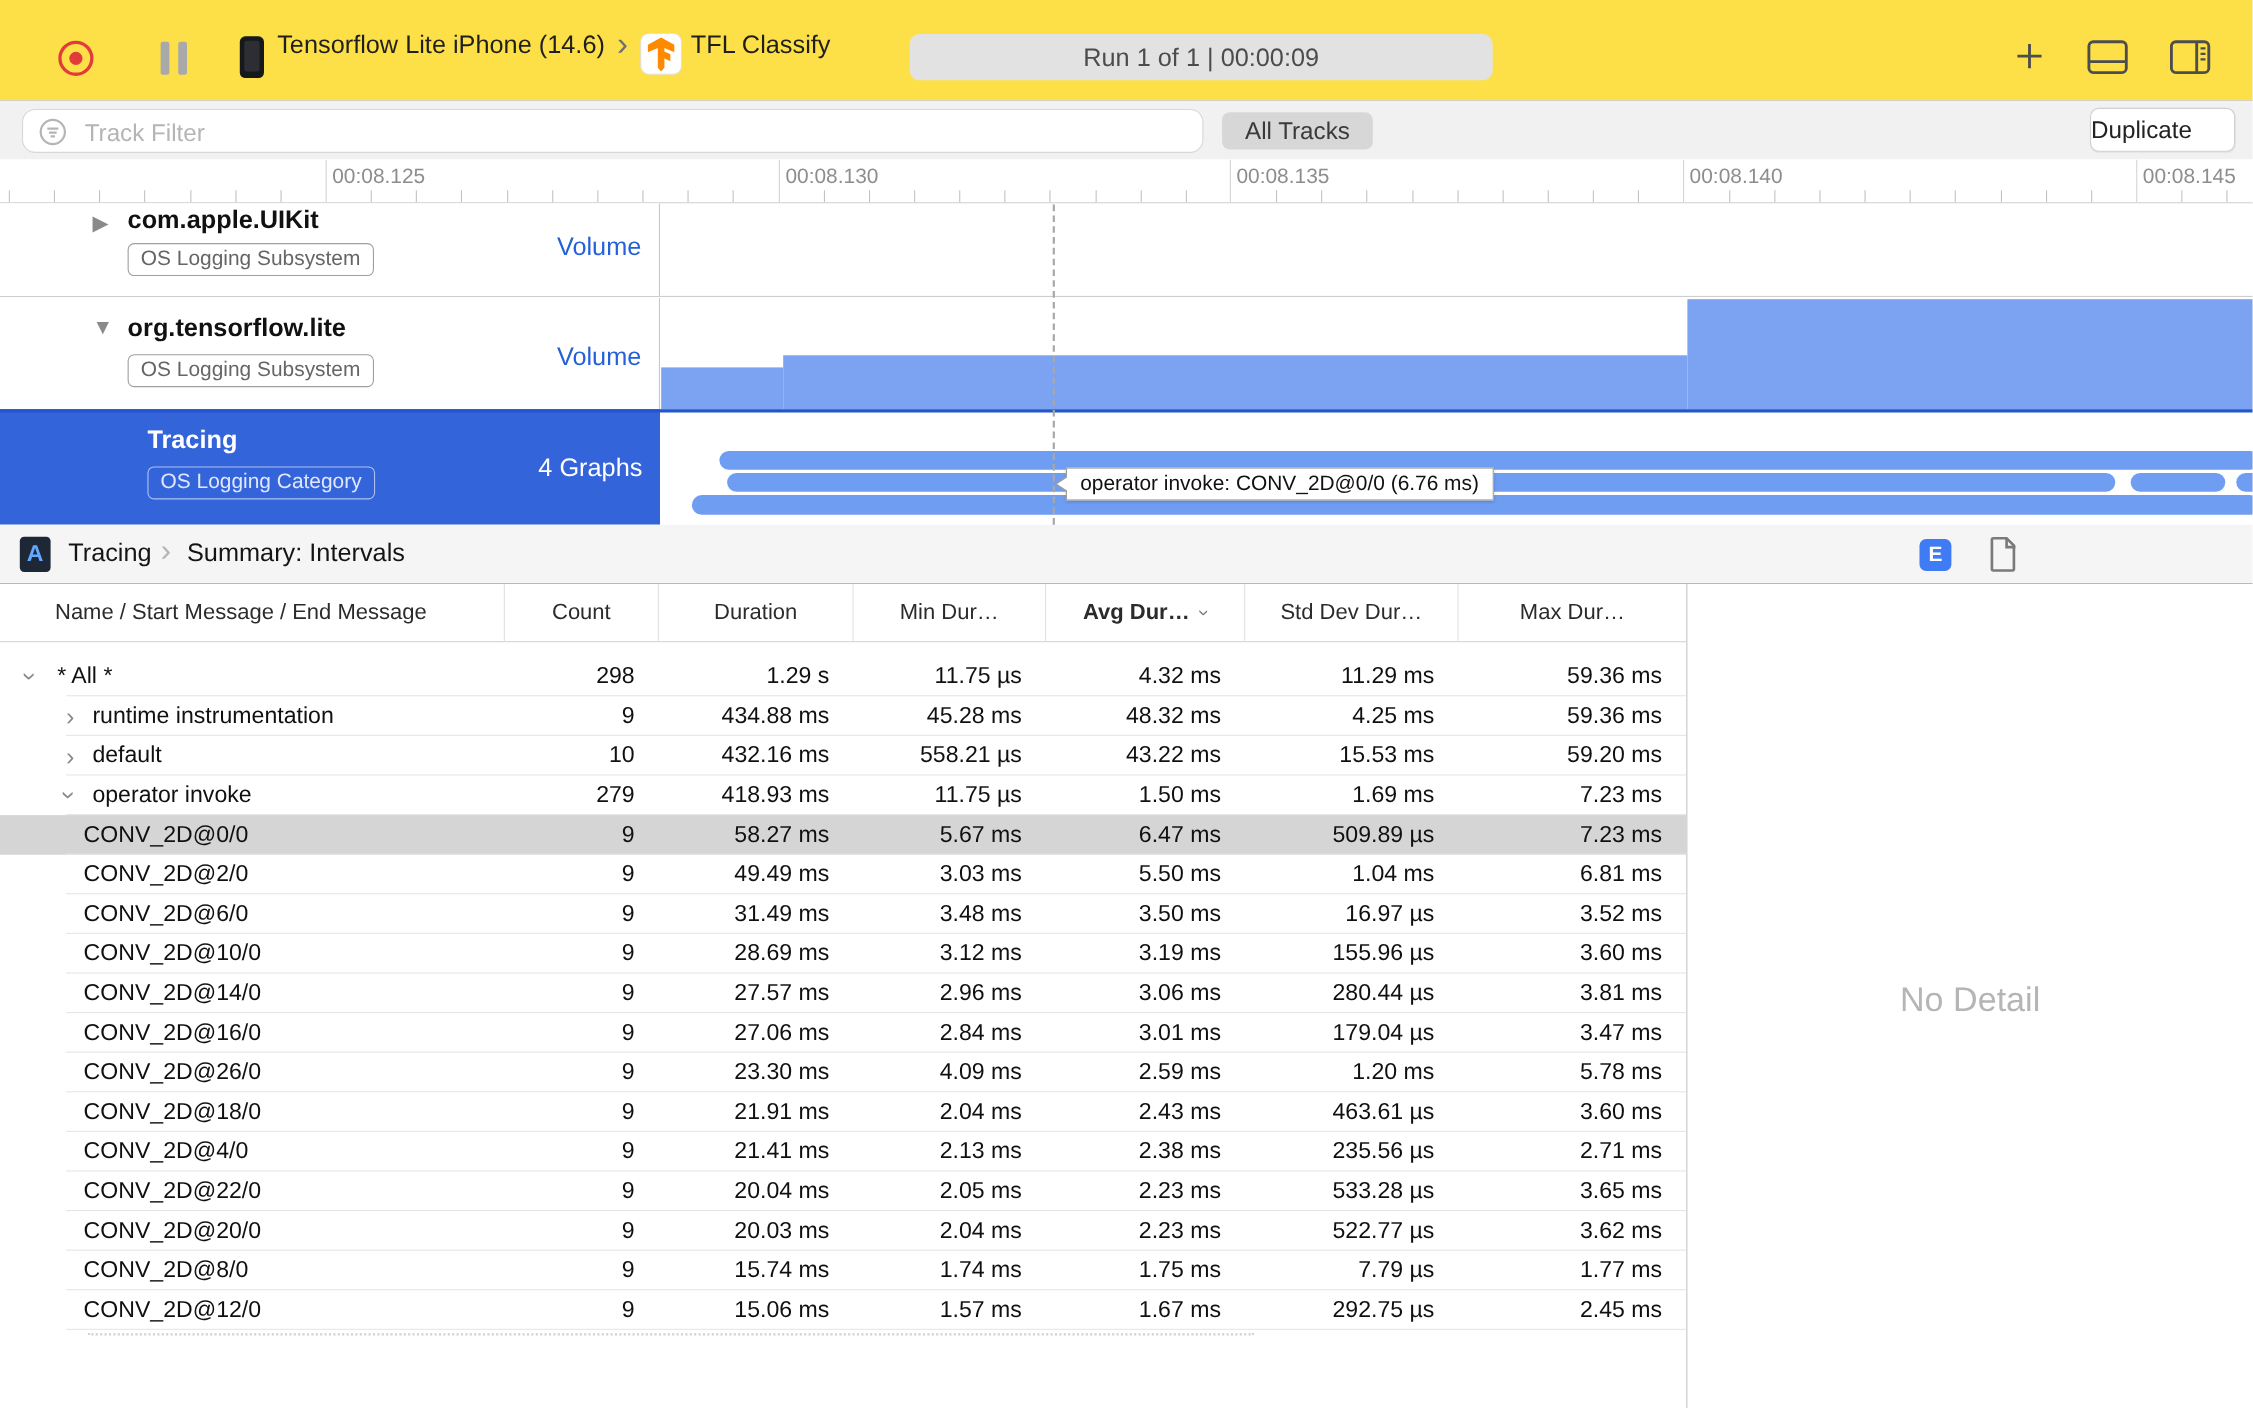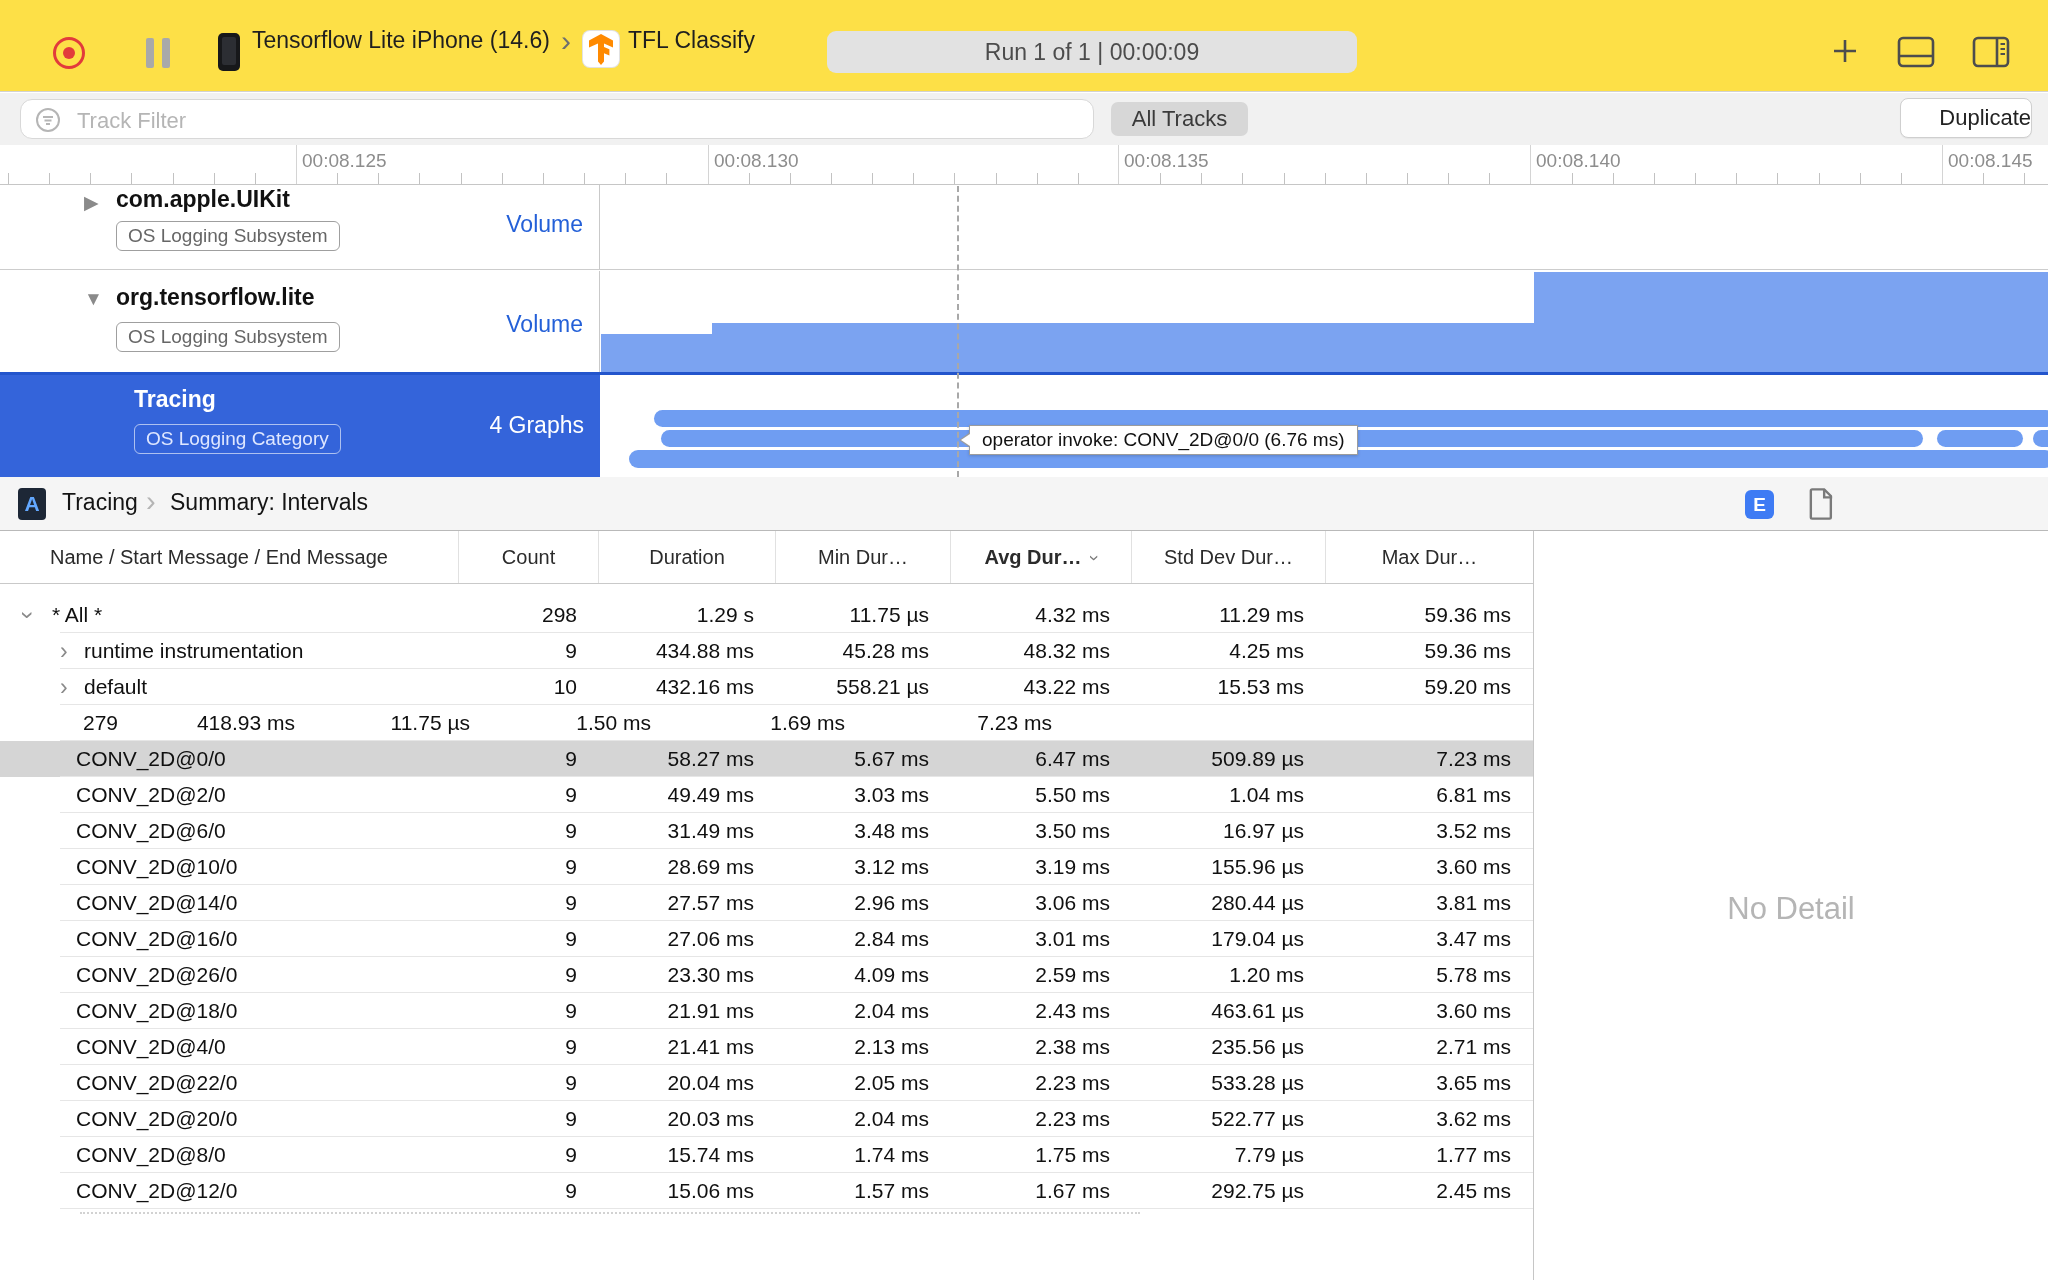--- a/index.html
+++ b/index.html
@@ -32,21 +32,21 @@
   .icon-btn { position:absolute; top:36px; }
   
   .filter-row { position:absolute; left:0; top:93px; width:2048px; height:52px; background:#f1f1f1; }
   .track-filter { position:absolute; left:20px; top:6px; width:1074px; height:40px; background:#fff;
                   border:1px solid #d8d8d8; border-radius:12px; }
   .track-filter .ph { position:absolute; left:56px; top:8px; font-size:22px; color:#b5b5b5; }
   .funnel { position:absolute; left:14px; top:7px; }
   .all-tracks { position:absolute; left:1111px; top:9px; width:137px; height:34px; background:#d7d7d7;
                 border-radius:7px; text-align:center; line-height:34px; font-size:22px; color:#3a3a3a; }
   .dup-btn { position:absolute; left:1900px; top:5px; width:132px; height:40px; background:#fff;
-             border:1px solid #cfcfcf; border-radius:8px; text-align:right; line-height:38px;
+             border:1px solid #cfcfcf; border-radius:8px; text-align:left; line-height:38px;
              font-size:22px; color:#222; box-shadow:0 1px 1px rgba(0,0,0,.05); }
   
   .ruler { position:absolute; left:0; top:145px; width:2048px; height:40px; background:#fff;
            border-bottom:1px solid #c6c6c6; overflow:hidden; }
   .ruler .major { position:absolute; top:0; bottom:0; width:1px; background:#d4d4d4; }
   .ruler .minor { position:absolute; bottom:0; height:11px; width:1px; background:#c2c2c2; }
   .ruler .rlabel { position:absolute; top:5px; font-size:19px; color:#8d8d8d; white-space:nowrap; }
   
   .tracks { position:absolute; left:0; top:185px; width:2048px; height:292px; background:#fff; }
   .track { position:absolute; left:0; width:2048px; }
@@ -333,20 +333,21 @@
       <div class="trow lvl1">
         <div class="cell cname w-name"><span class="disc ">›</span><span>default</span></div>
         <div class="cell cnum w-count">10</div>
         <div class="cell cnum w-duration">432.16 ms</div>
         <div class="cell cnum w-min">558.21 µs</div>
         <div class="cell cnum w-avg">43.22 ms</div>
         <div class="cell cnum w-std">15.53 ms</div>
         <div class="cell cnum w-max">59.20 ms</div>
       </div>
       <div class="trow lvl1">
+        <div class="cell cname w-name"><span class="disc down">›</span><span>operator invoke</span></div>
         <div class="cell cnum w-count">279</div>
         <div class="cell cnum w-duration">418.93 ms</div>
         <div class="cell cnum w-min">11.75 µs</div>
         <div class="cell cnum w-avg">1.50 ms</div>
         <div class="cell cnum w-std">1.69 ms</div>
         <div class="cell cnum w-max">7.23 ms</div>
       </div>
       <div class="trow lvl2 sel">
         <div class="cell cname w-name"><span>CONV_2D@0/0</span></div>
         <div class="cell cnum w-count">9</div>

